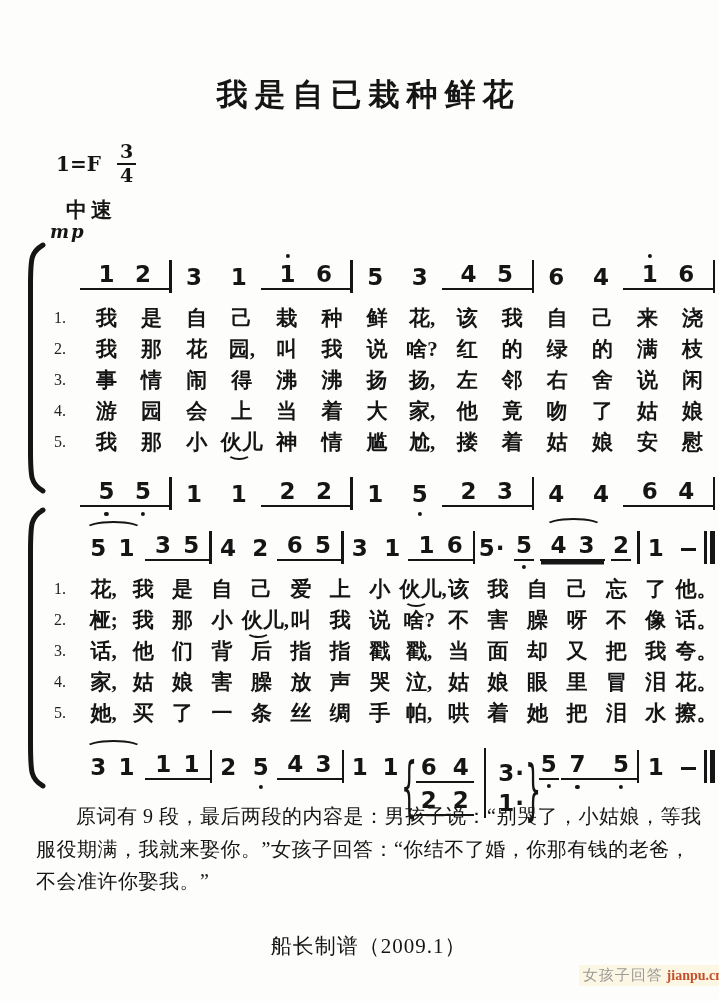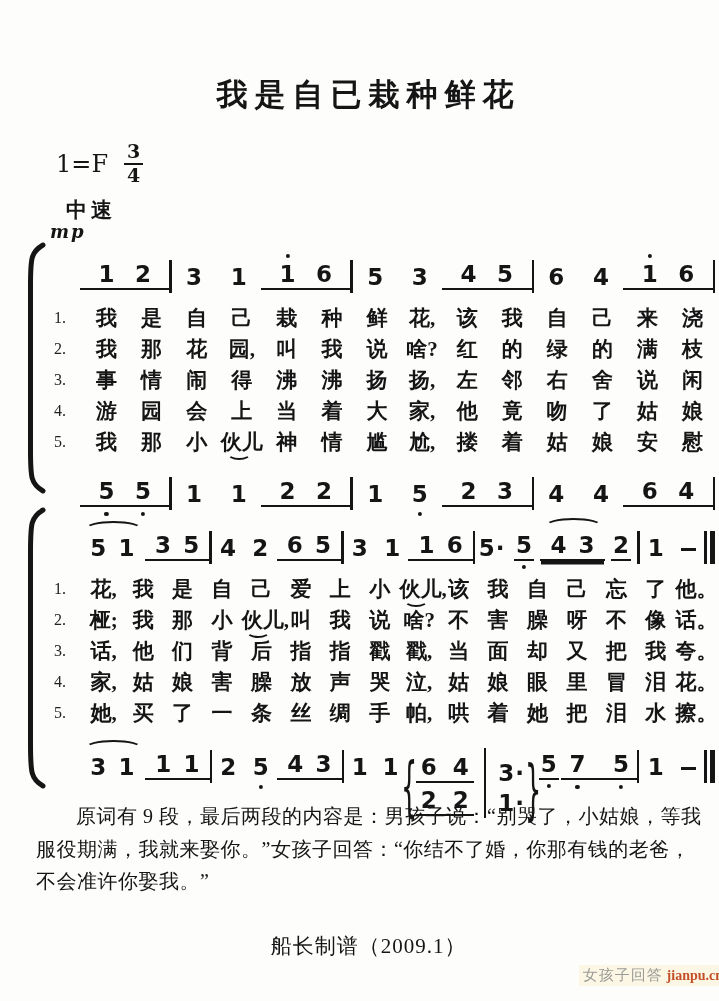--- a/index.html
+++ b/index.html
@@ -2,21 +2,21 @@
 <html><head>
 <meta charset="utf-8">
 <style>
   html,body{margin:0;padding:0;background:#fff;}
   .page{position:relative;width:719px;height:1001px;background:#fdfdfc;color:#151515;
         font-family:"Liberation Serif",serif;overflow:hidden;padding-left:18px;}
   
   .title{position:absolute;top:74px;left:0;width:100%;text-align:center;
          font-size:31px;font-weight:700;letter-spacing:7px;}
   .keyrow{position:absolute;top:142px;left:56px;display:flex;align-items:center;gap:16px;}
-  .key{font-size:24px;font-weight:400;font-family:"DejaVu Serif",serif;}
+  .key{font-size:20px;font-weight:700;font-family:"DejaVu Serif",serif;}
   .frac{display:inline-flex;flex-direction:column;align-items:center;font-weight:700;
         font-size:19px;line-height:1.05;font-family:"DejaVu Serif",serif;}
   .frac .ftop{border-bottom:2.4px solid #151515;padding:0 3px 1px;}
   .frac .fbot{padding-top:1px;}
   .credit{position:absolute;top:170px;right:60px;font-size:21px;letter-spacing:3px;}
   .tempo{position:absolute;top:196px;left:66px;font-size:21px;font-weight:600;letter-spacing:4px;}
   .dyn{position:absolute;top:221px;left:50px;font-size:18px;font-weight:700;font-style:italic;
        font-family:"DejaVu Serif",serif;letter-spacing:2px;}
   
   .system{position:absolute;left:22px;right:18px;padding-left:28px;}

